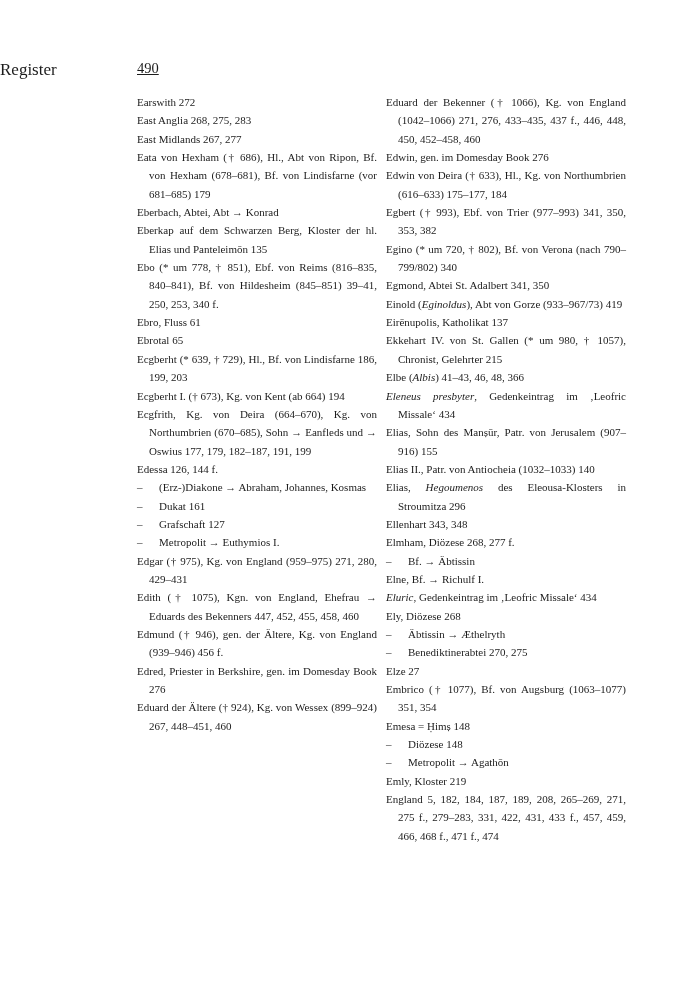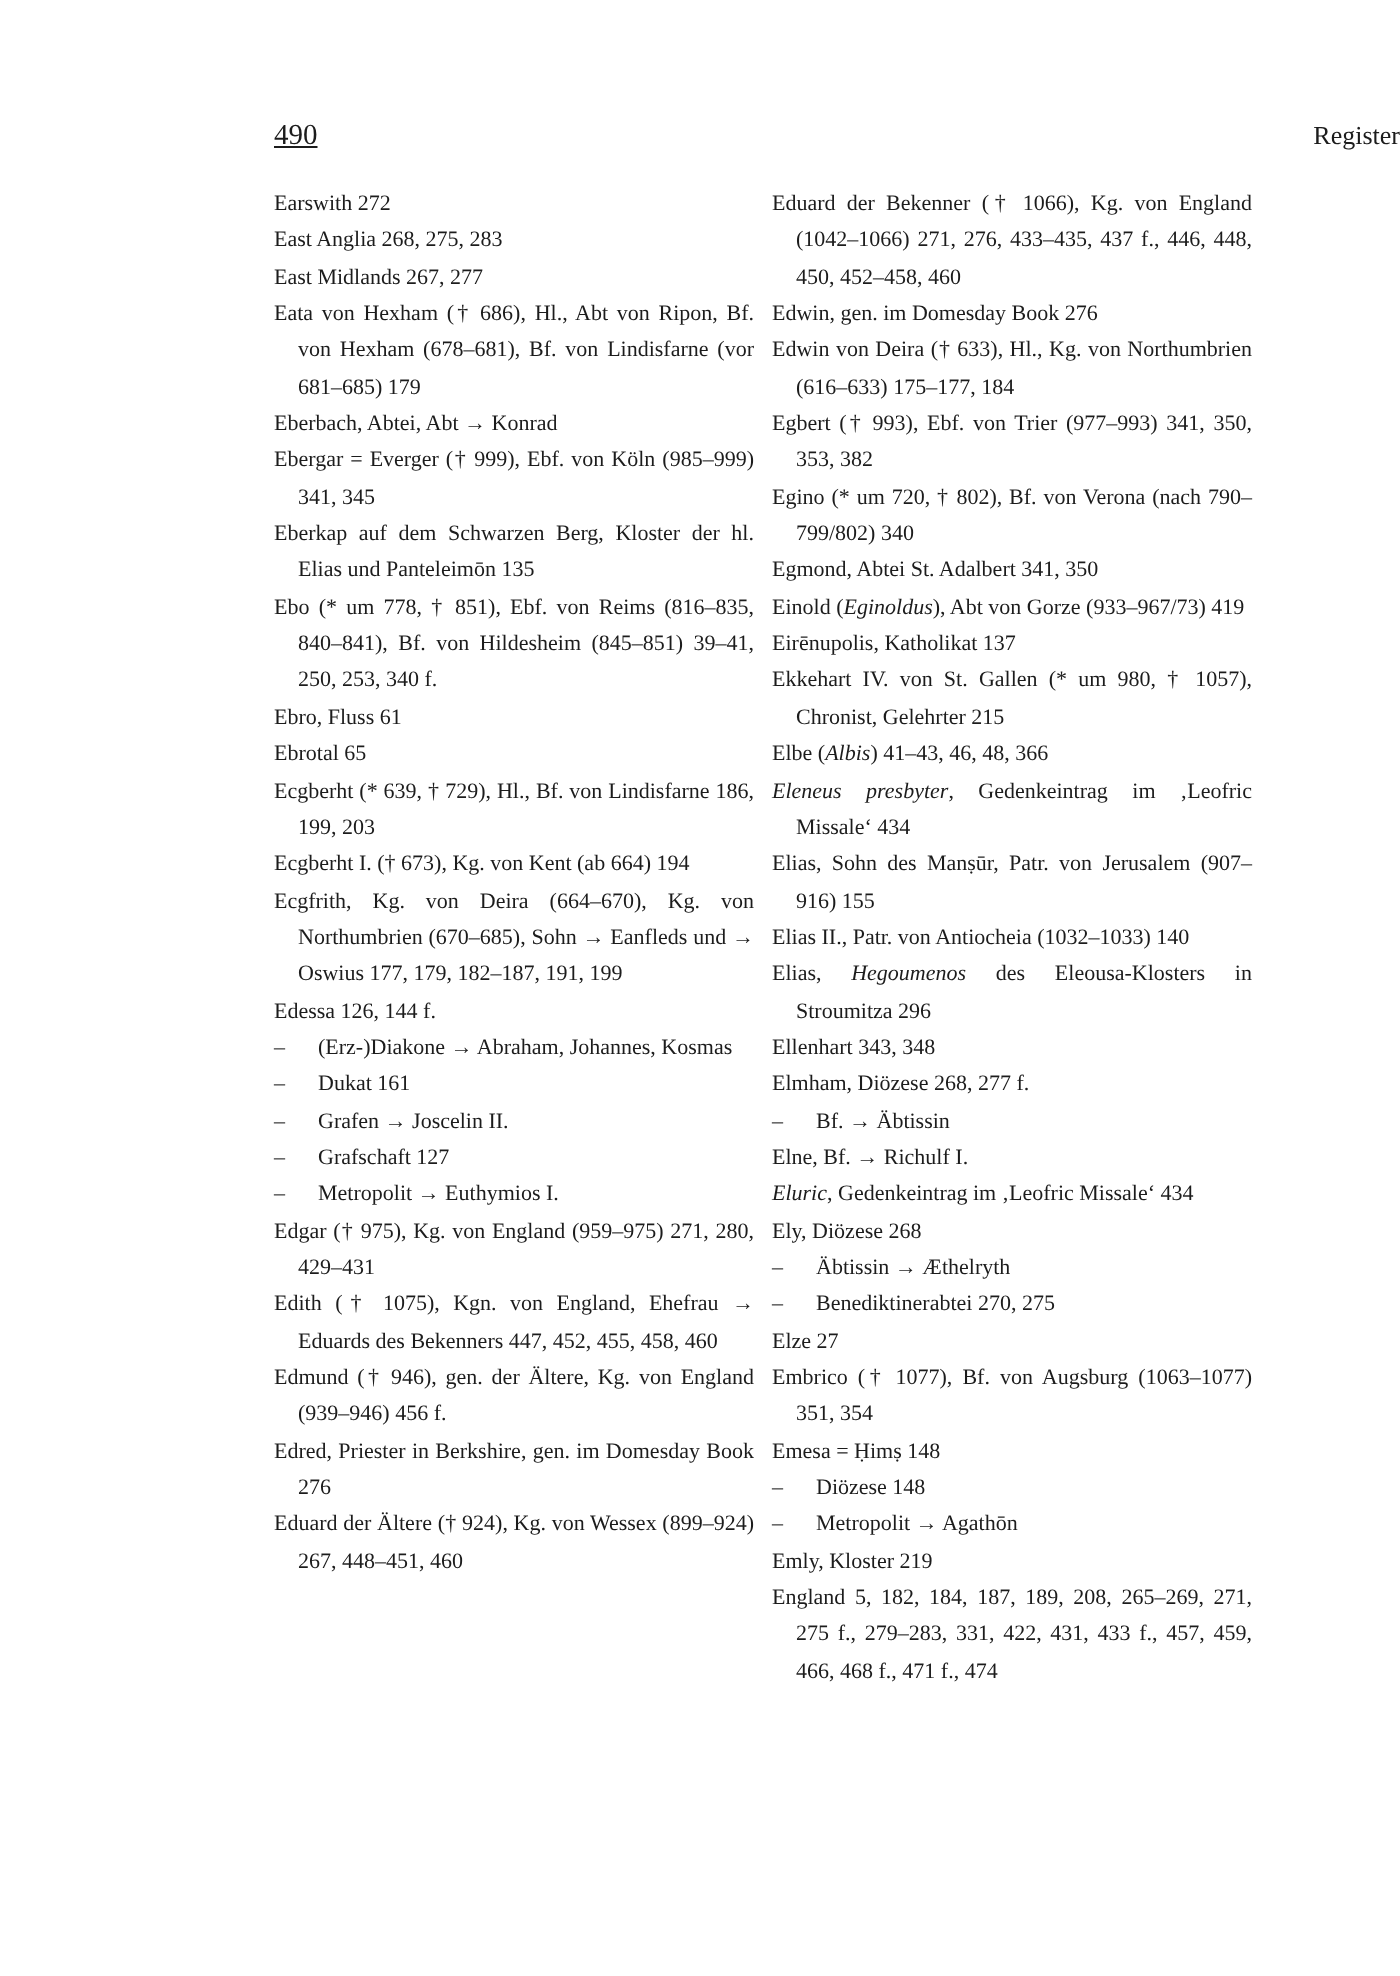--- a/index.html
+++ b/index.html
@@ -1,51 +1,49 @@
 <!DOCTYPE html>
 <html><head>
   <meta charset="utf-8">
   <style>
     html, body { margin: 0; padding: 0; background: #ffffff; }
     body { width: 700px; height: 988px; position: relative; overflow: hidden;
            font-family: "DejaVu Serif", "Liberation Serif", serif; color: #1c1c1c; }
     .page-number { position: absolute; left: 137px; top: 60px; font-size: 14.5px; font-family: "Liberation Serif", serif; text-decoration: underline; }
-    .running-head { position: absolute; left: 0; width: 700px; top: 60px; text-align: right; font-size: 13px; font-family: "Liberation Serif", serif; }
+    .running-head { position: absolute; left: 0; width: 700px; top: 60px; text-align: left; font-size: 17px; font-family: "Liberation Serif", serif; }
     .col { position: absolute; top: 93px; width: 240px; font-family: "Liberation Serif", serif; font-size: 11px; line-height: 18.35px; }
     .col.left { left: 137px; }
     .col.right { left: 386px; }
     .entry { padding-left: 12px; text-indent: -12px; text-align: justify; margin: 0; }
     .entry.sub { padding-left: 22px; text-indent: -22px; }
     .entry .dash { display: inline-block; width: 22px; text-indent: 0; }
     i { font-style: italic; }
   </style>
 </head>
 <body>
 
 <div class="page-number">490</div>
 <div class="running-head">Register</div>
 
 <div class="col left" id="col-left">
     <p class="entry"><span>Earswith 272</span></p>
     <p class="entry"><span>East Anglia 268, 275, 283</span></p>
     <p class="entry"><span>East Midlands 267, 277</span></p>
     <p class="entry"><span>Eata von Hexham († 686), Hl., Abt von Ripon, Bf. von Hexham (678–681), Bf. von Lindisfarne (vor 681–685) 179</span></p>
     <p class="entry"><span>Eberbach, Abtei, Abt → Konrad</span></p>
-    <p class="entry"><span>Ebergar = Everger († 999), Ebf. von Köln (985–999) 341, 345</span></p>
     <p class="entry"><span>Eberkap auf dem Schwarzen Berg, Kloster der hl. Elias und Panteleimōn 135</span></p>
     <p class="entry"><span>Ebo (* um 778, † 851), Ebf. von Reims (816–835, 840–841), Bf. von Hildesheim (845–851) 39–41, 250, 253, 340 f.</span></p>
     <p class="entry"><span>Ebro, Fluss 61</span></p>
     <p class="entry"><span>Ebrotal 65</span></p>
     <p class="entry"><span>Ecgberht (* 639, † 729), Hl., Bf. von Lindisfarne 186, 199, 203</span></p>
     <p class="entry"><span>Ecgberht I. († 673), Kg. von Kent (ab 664) 194</span></p>
     <p class="entry"><span>Ecgfrith, Kg. von Deira (664–670), Kg. von Northumbrien (670–685), Sohn → Eanfleds und → Oswius 177, 179, 182–187, 191, 199</span></p>
     <p class="entry"><span>Edessa 126, 144 f.</span></p>
     <p class="entry sub"><span class="dash">–</span><span>(Erz-)Diakone → Abraham, Johannes, Kosmas</span></p>
     <p class="entry sub"><span class="dash">–</span><span>Dukat 161</span></p>
-    <p class="entry sub"><span class="dash">–</span><span>Grafen → Joscelin II.</span></p>
     <p class="entry sub"><span class="dash">–</span><span>Grafschaft 127</span></p>
     <p class="entry sub"><span class="dash">–</span><span>Metropolit → Euthymios I.</span></p>
     <p class="entry"><span>Edgar († 975), Kg. von England (959–975) 271, 280, 429–431</span></p>
     <p class="entry"><span>Edith († 1075), Kgn. von England, Ehefrau → Eduards des Bekenners 447, 452, 455, 458, 460</span></p>
     <p class="entry"><span>Edmund († 946), gen. der Ältere, Kg. von England (939–946) 456 f.</span></p>
     <p class="entry"><span>Edred, Priester in Berkshire, gen. im Domesday Book 276</span></p>
     <p class="entry"><span>Eduard der Ältere († 924), Kg. von Wessex (899–924) 267, 448–451, 460</span></p>
   </div>
 <div class="col right" id="col-right">
     <p class="entry"><span>Eduard der Bekenner († 1066), Kg. von England (1042–1066) 271, 276, 433–435, 437 f., 446, 448, 450, 452–458, 460</span></p>

